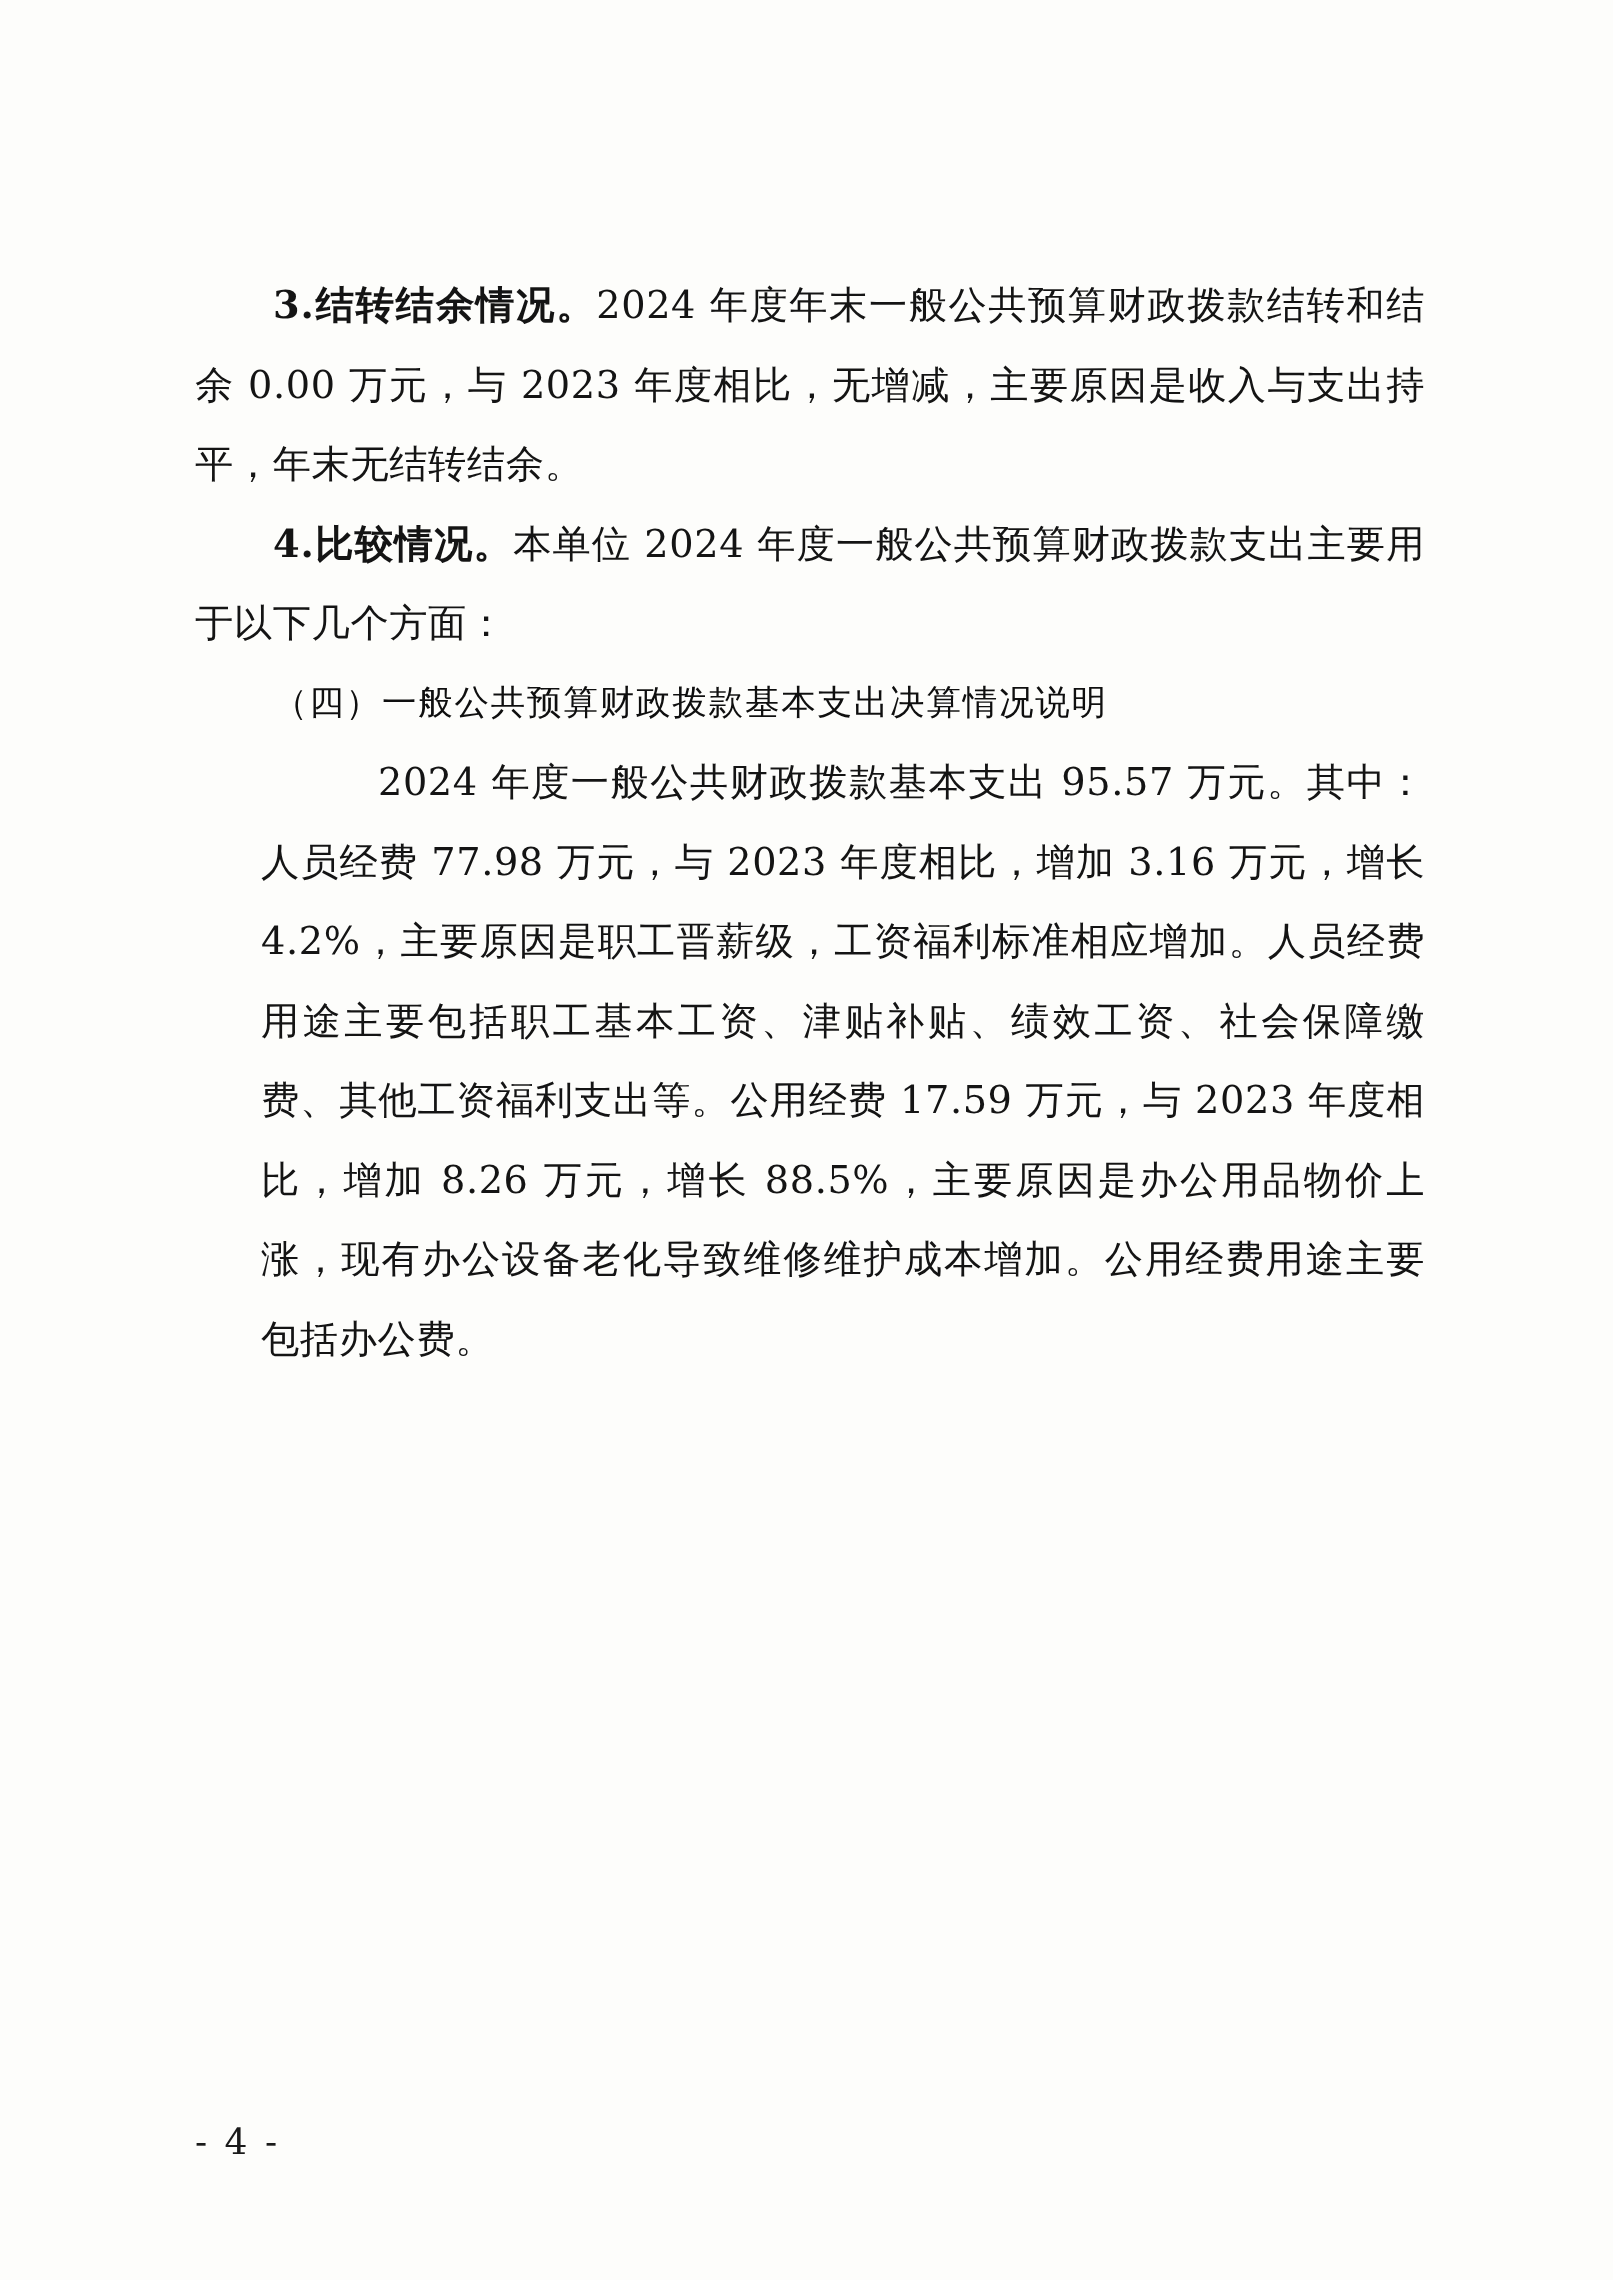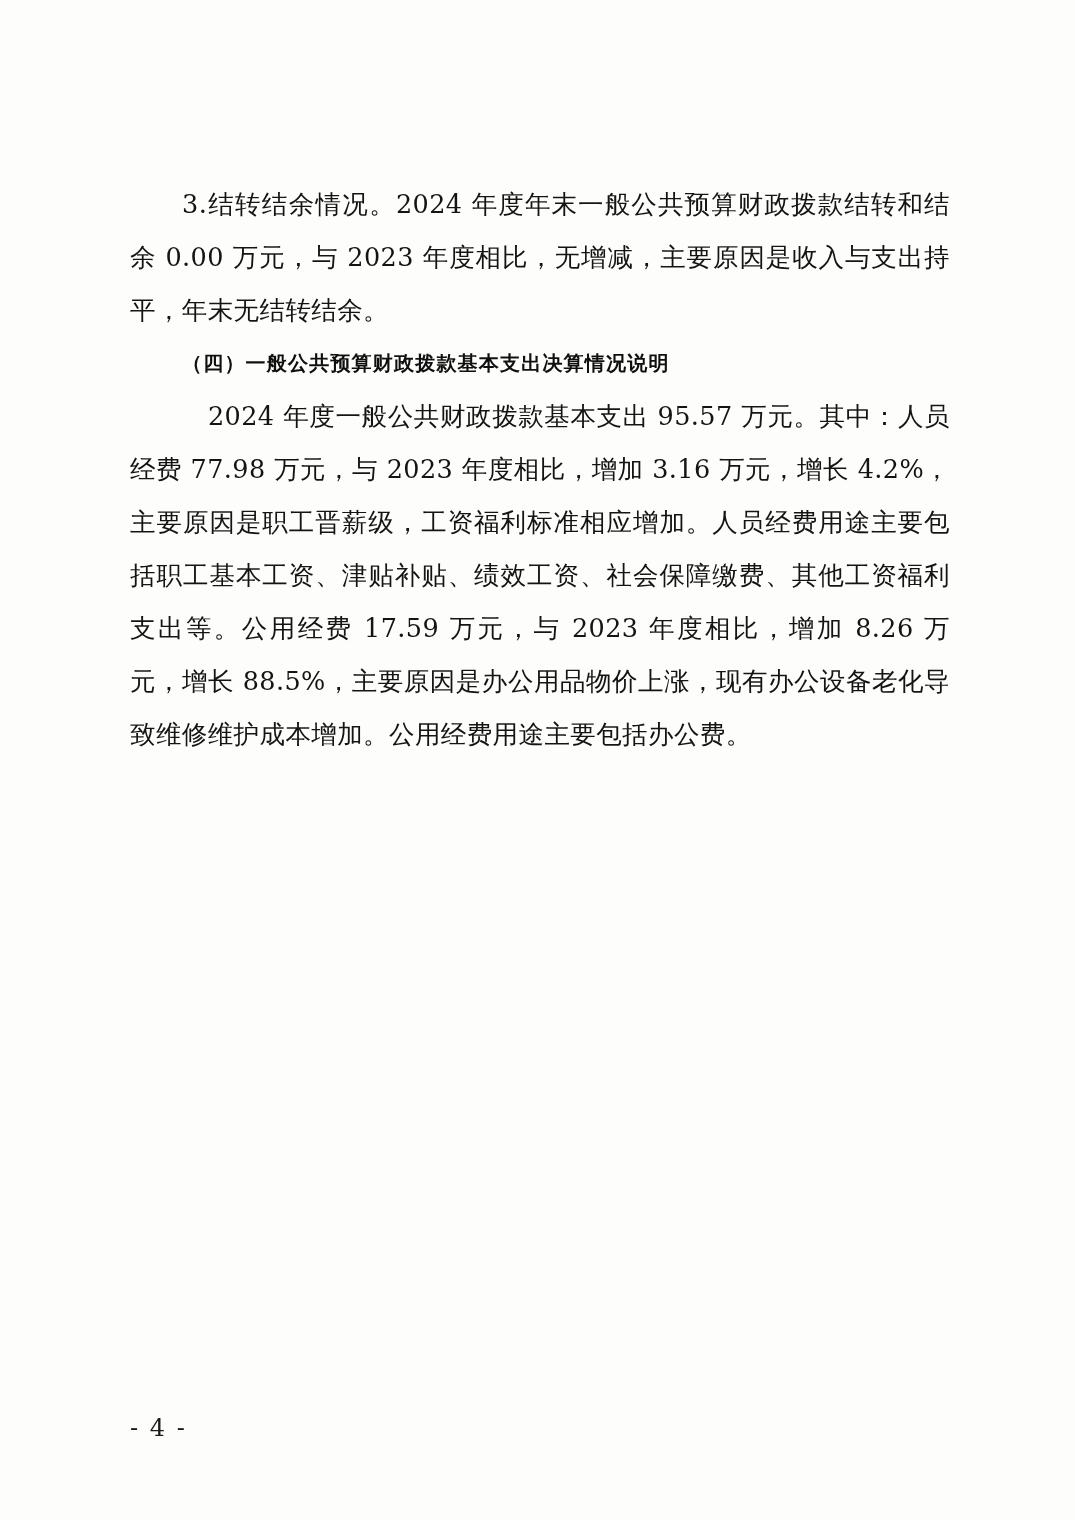--- a/index.html
+++ b/index.html
@@ -28,27 +28,27 @@
     font-size: 25.5px;
     line-height: 53px;
     text-align: justify;
     text-justify: inter-ideograph;
     letter-spacing: 0.4px;
   }
   p.indent {
     text-indent: 52px;
   }
   .bold-run {
-    font-weight: normal;
+    font-weight: bold;
     letter-spacing: 0.6px;
     margin-top: 34px;
   }
   .heading {
-    font-weight: bold;
-    font-size: 20px;
+    font-weight: normal;
+    font-size: 23px;
     line-height: 53px;
     text-indent: 52px;
     letter-spacing: 1.2px;
     color: #0f0f0f;
   }
   .footer {
     position: absolute;
     left: 130px;
     bottom: 78px;
     font-size: 24px;
@@ -59,25 +59,26 @@
 </style>
 </head>
 <body>
 
 <div class="page">
 
   <div class="content">
 
     <p class="indent"><span class="bold-run">3.结转结余情况。</span><span>2024 年度年末一般公共预算财政拨款结转和结余 0.00 万元，与 2023 年度相比，无增减，主要原因是收入与支出持平，年末无结转结余。</span></p>
 
+    <p class="indent"><span class="bold-run">4.比较情况。</span><span>本单位 2024 年度一般公共预算财政拨款支出主要用于以下几个方面：</span></p>
 
 
 
 
     <p class="heading">（四）一般公共预算财政拨款基本支出决算情况说明</p>
 
-    <p class="indent" style="text-indent:78px;">2024 年度一般公共财政拨款基本支出 95.57 万元。其中：人员经费 77.98 万元，与 2023 年度相比，增加 3.16 万元，增长 4.2%，主要原因是职工晋薪级，工资福利标准相应增加。人员经费用途主要包括职工基本工资、津贴补贴、绩效工资、社会保障缴费、其他工资福利支出等。公用经费 17.59 万元，与 2023 年度相比，增加 8.26 万元，增长 88.5%，主要原因是办公用品物价上涨，现有办公设备老化导致维修维护成本增加。公用经费用途主要包括办公费。</p>
+    <p class="indent" style="text-indent:78px;margin-left:44px;">2024 年度一般公共财政拨款基本支出 95.57 万元。其中：人员经费 77.98 万元，与 2023 年度相比，增加 3.16 万元，增长 4.2%，主要原因是职工晋薪级，工资福利标准相应增加。人员经费用途主要包括职工基本工资、津贴补贴、绩效工资、社会保障缴费、其他工资福利支出等。公用经费 17.59 万元，与 2023 年度相比，增加 8.26 万元，增长 88.5%，主要原因是办公用品物价上涨，现有办公设备老化导致维修维护成本增加。公用经费用途主要包括办公费。</p>
 
   </div>
 
   <div class="footer">- 4 -</div>
 
 </div>
 
 </body></html>

